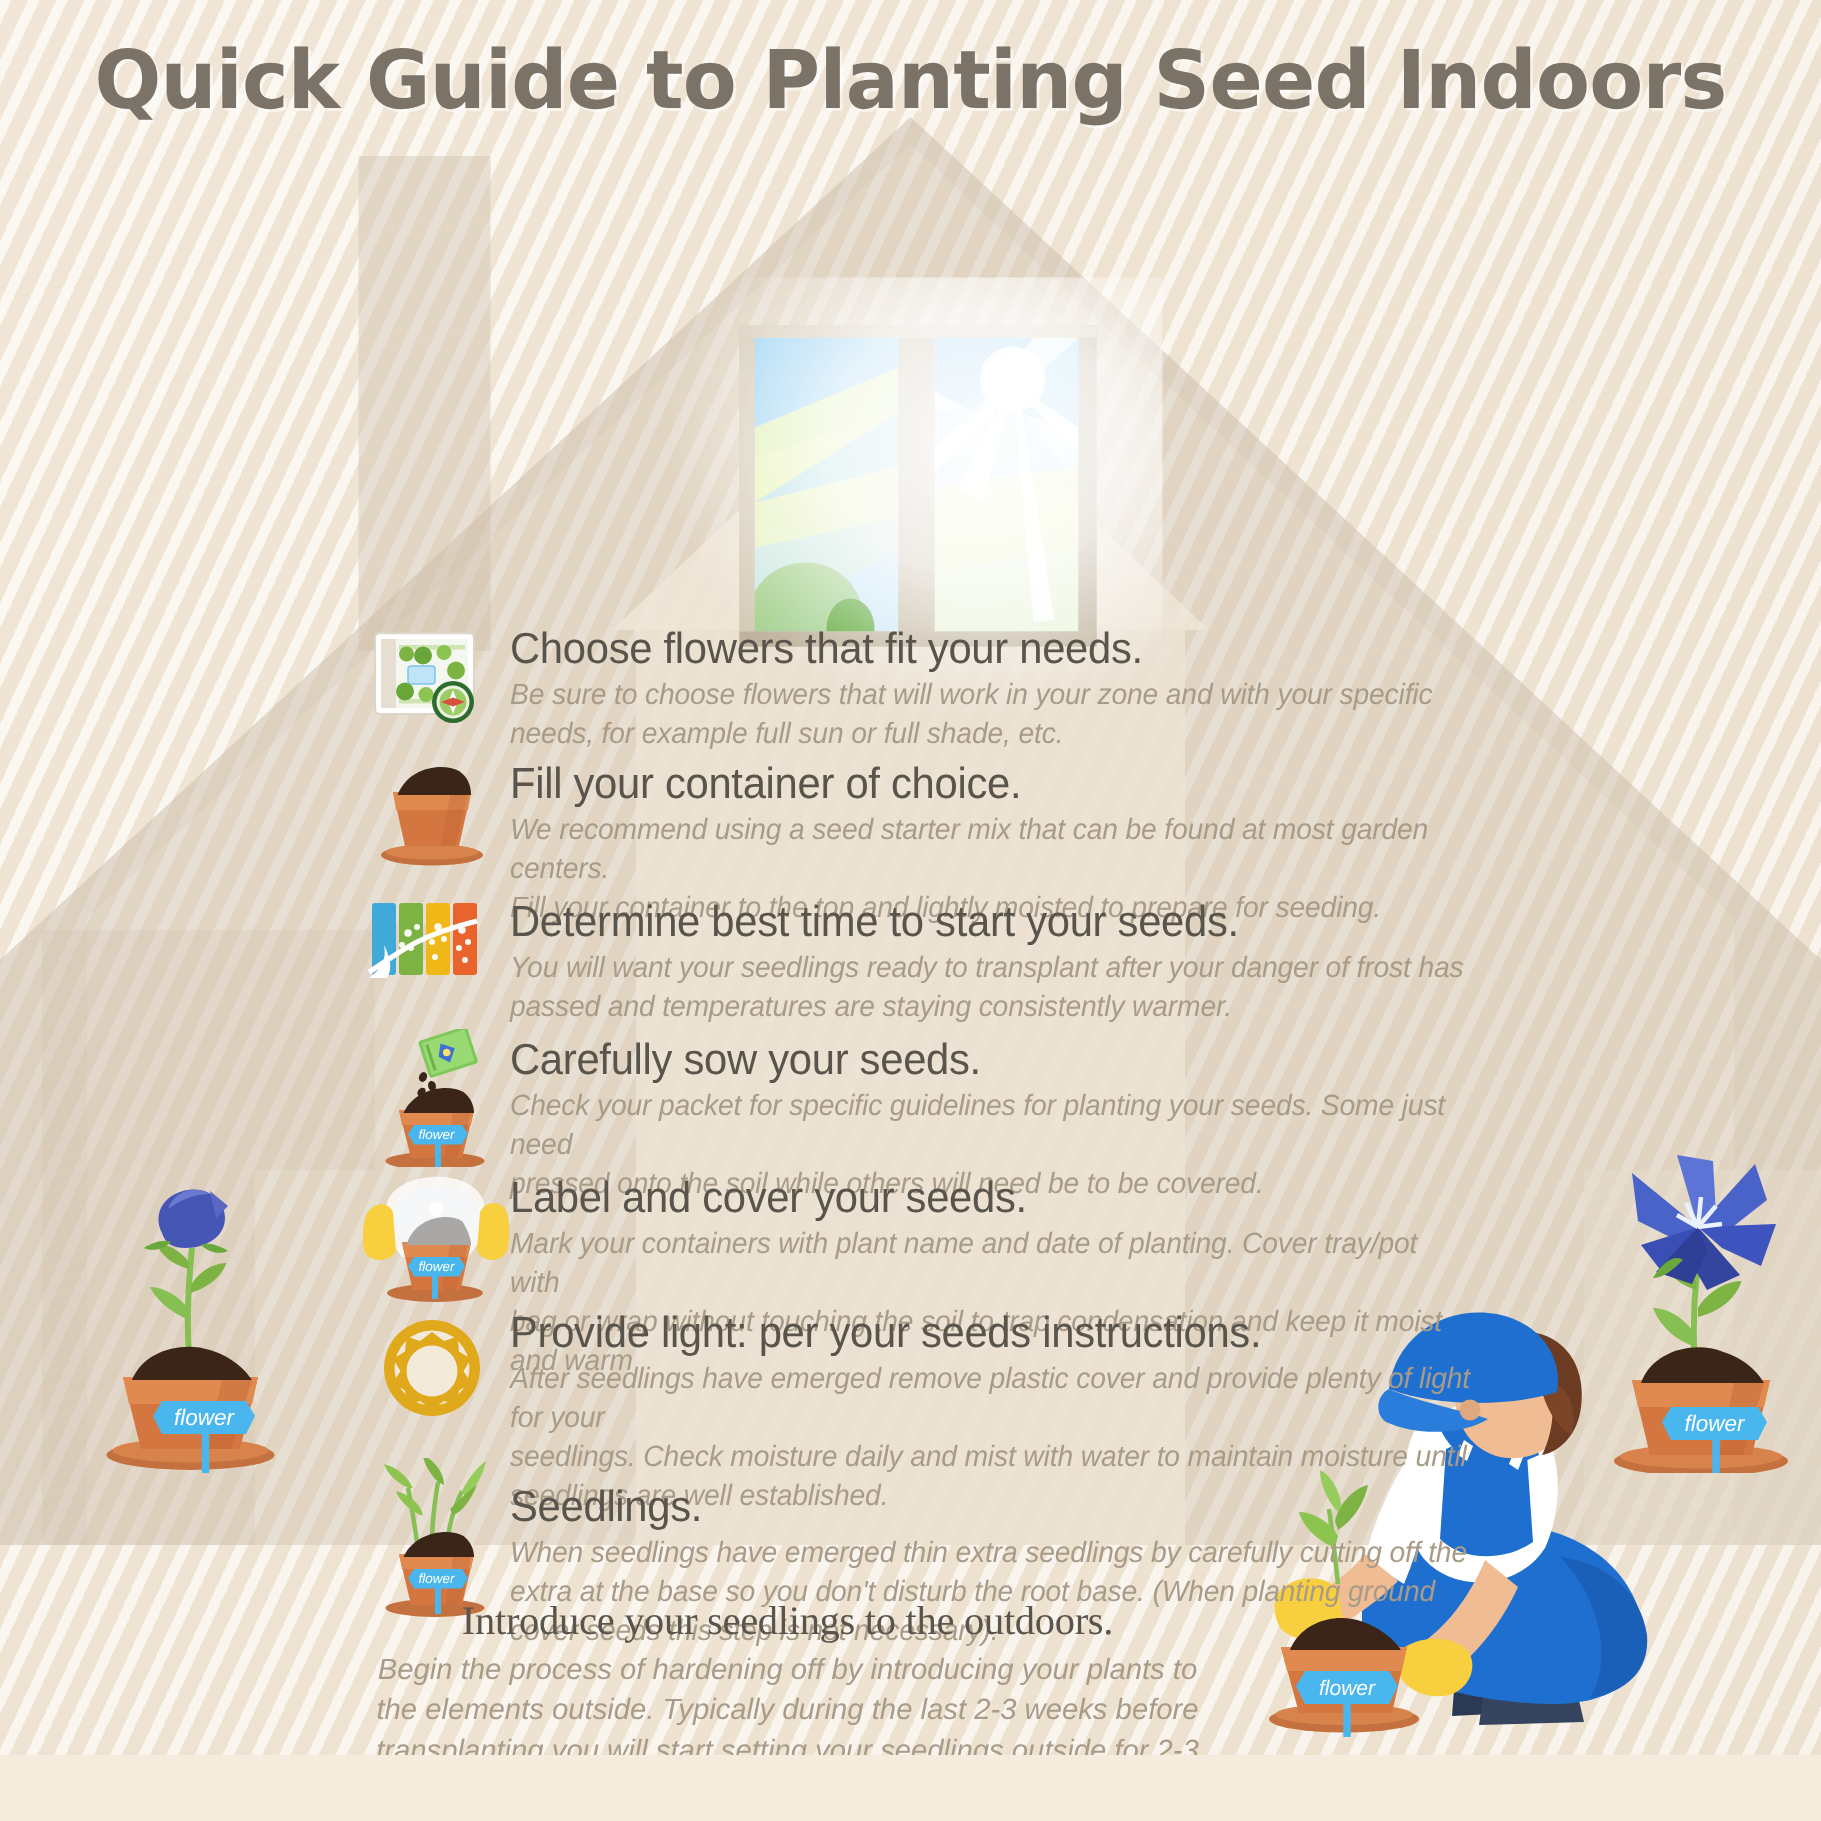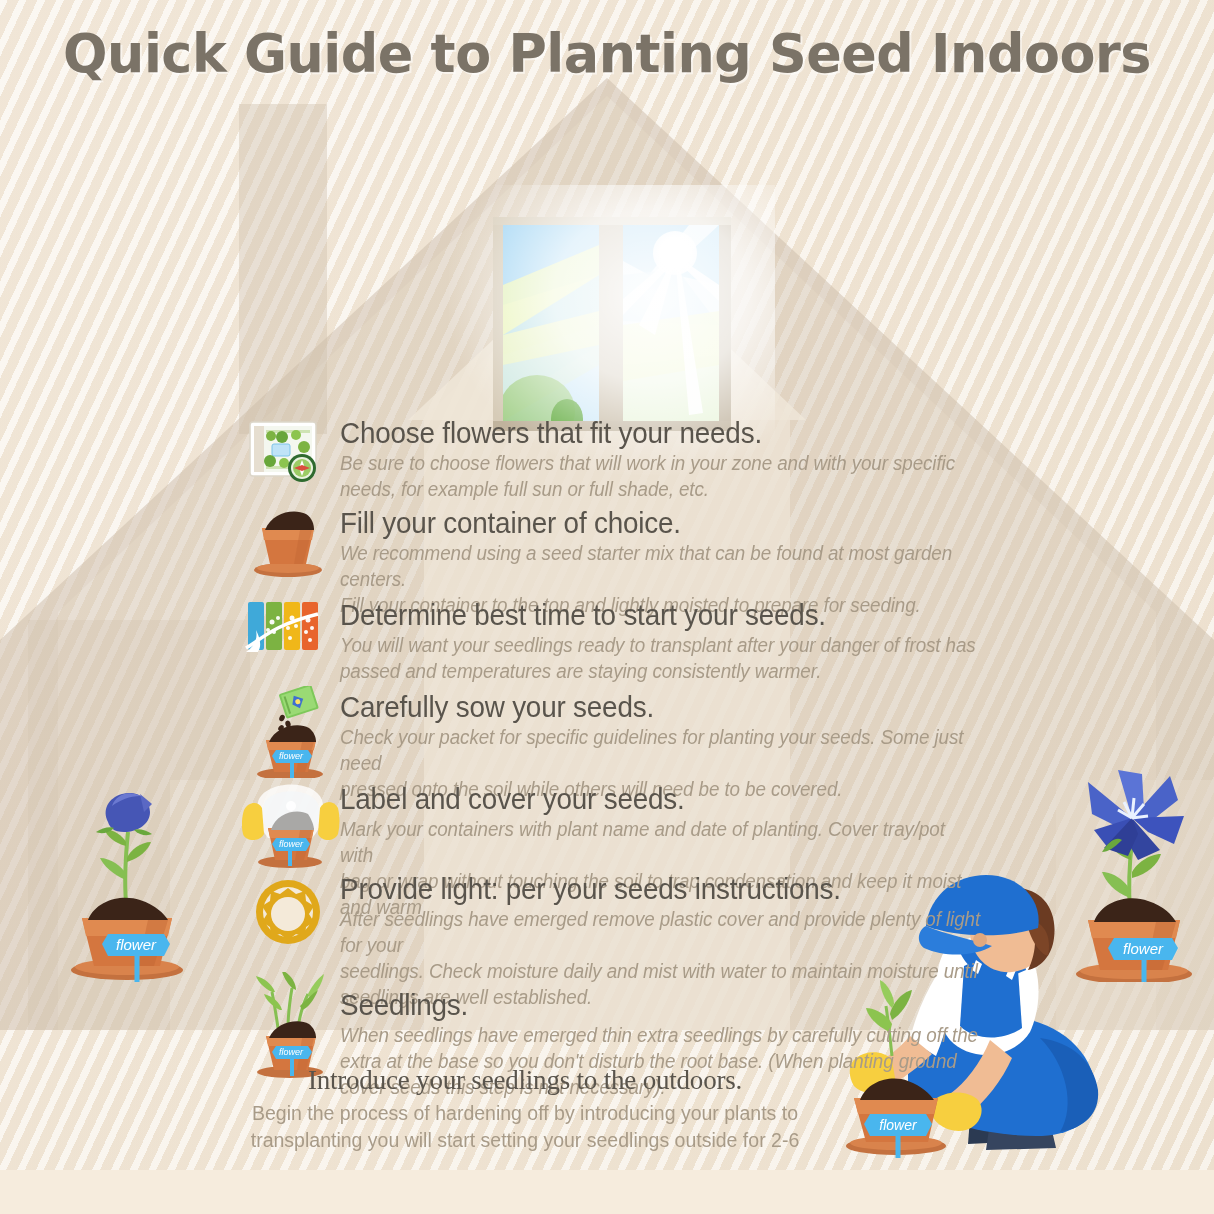--- a/index.html
+++ b/index.html
@@ -56,21 +56,21 @@
   }
   
   .footer{
     position:absolute;left:110px;top:1062px;width:830px;text-align:center;
   }
   .footer h2{
     margin:0 0 2px 0;font-weight:normal;font-size:27px;line-height:36px;
     color:#59544c;letter-spacing:-0.2px;font-family:Liberation Serif, serif;
   }
   .footer p{
-    margin:0;font-size:19.5px;line-height:27px;color:#a89b88;
+    margin:0;font-style:italic;font-size:19.5px;line-height:27px;color:#a89b88;
   }
   .footer .l{display:block;}
   
   .tag-text{
     font-family:"Liberation Sans", sans-serif;
     fill:#ffffff;font-style:italic;
   }
 </style>
 </head>
 <body>
@@ -462,16 +462,17 @@
       <p>When seedlings have emerged thin extra seedlings by carefully cutting off the</p>
       <p>extra at the base so you don't disturb the root base. (When planting ground</p>
       <p>cover seeds this step is not necessary).</p>
     </div>
 
   </div>
 
   <div class="footer">
     <h2>Introduce your seedlings to the outdoors.</h2>
     <p class="l">Begin the process of hardening off by introducing your plants to</p>
-    <p class="l">transplanting you will start setting your seedlings outside for 2-6</p>
+    <p class="l">the elements outside.  Typically during the last 2-3 weeks before</p>
+    <p class="l">transplanting you will start setting your seedlings outside for 2-3</p>
   </div>
 
 </div>
 
 </body></html>

